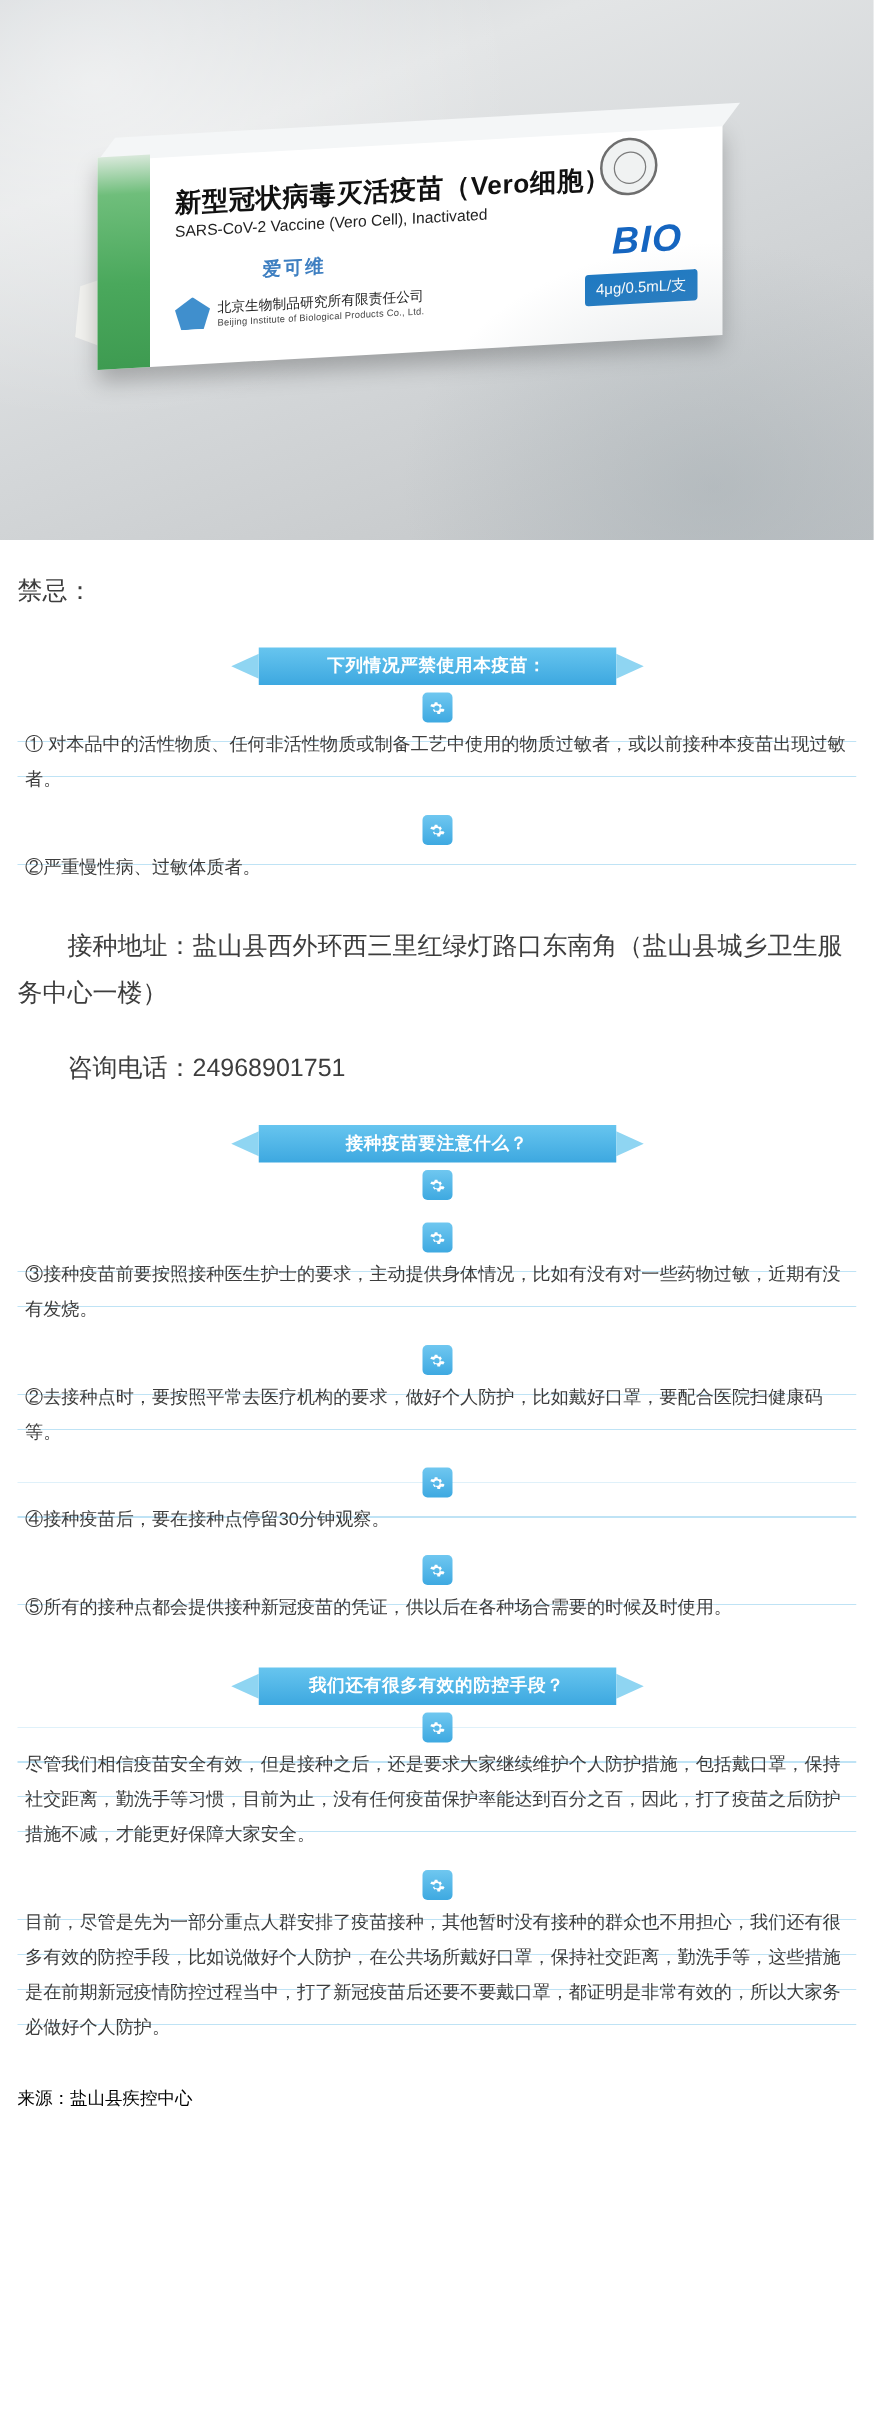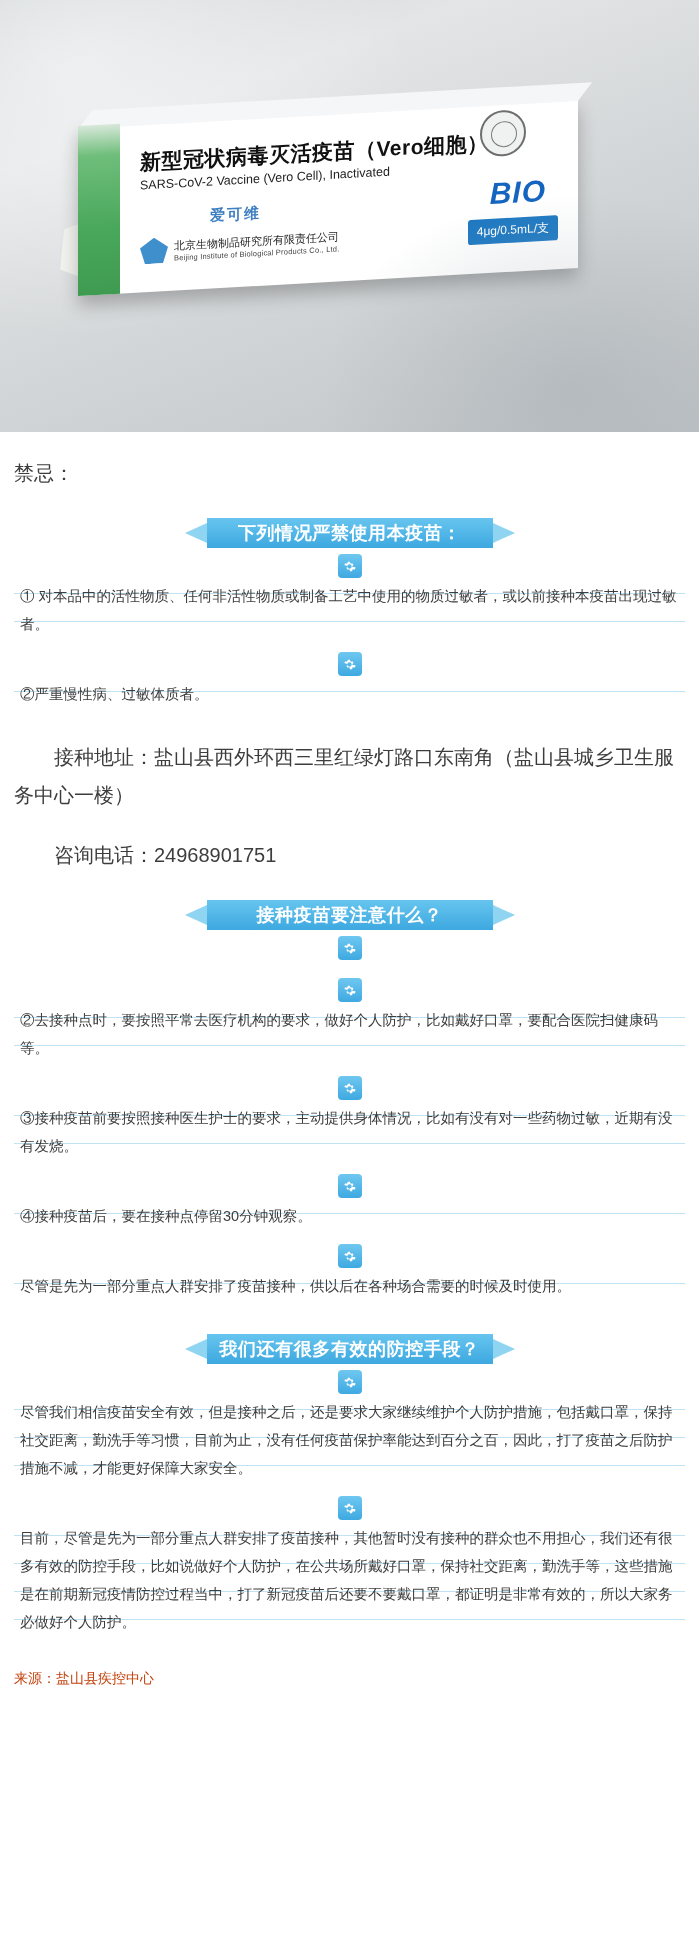--- a/index.html
+++ b/index.html
@@ -180,21 +180,21 @@
     margin: 26px auto 2px auto;
     width: 330px;
     height: 30px;
   }
   .ribbon-bar {
     position: absolute;
     left: 22px; right: 22px; top: 0;
     height: 30px;
     background: linear-gradient(180deg, #67c5ef 0%, #3da8e0 100%);
     color: #ffffff;
-    font-size: 18px;
+    font-size: 14px;
     font-weight: bold;
     display: flex;
     align-items: center;
     justify-content: center;
     letter-spacing: 0.6px;
   }
   .ribbon-bar:before, .ribbon-bar:after {
     content: "";
     position: absolute;
     top: 5px;
@@ -240,21 +240,21 @@
     border-radius: 4px;
     background: linear-gradient(180deg, #6fc7f0 0%, #3ea9e1 100%);
     display: flex;
     align-items: center;
     justify-content: center;
   }
   .gear svg { display:block; }
 
   .source {
     font-size: 14px;
-    color: #c2410c;
+    color: #000000;
     margin: 26px 0 14px 0;
   }
 </style>
 </head>
 <body>
 
 <div class="page">
 
   <div class="photo-wrap">
     <div class="tissue"></div>
@@ -318,48 +318,48 @@
           </svg>
       </span>
     </div>
 
     <div class="lined">
       <span class="gear">
         <svg width="13" height="13" viewBox="0 0 24 24" fill="#ffffff">
             <path d="M12 8a4 4 0 1 0 0 8 4 4 0 0 0 0-8zm9.4 4.9 2 1.5-2 3.5-2.4-.8a7.6 7.6 0 0 1-1.8 1l-.4 2.5h-4l-.4-2.5a7.6 7.6 0 0 1-1.8-1l-2.4.8-2-3.5 2-1.5a7.8 7.8 0 0 1 0-2L2.2 9.4l2-3.5 2.4.8a7.6 7.6 0 0 1 1.8-1L8.8 3.2h4l.4 2.5c.7.25 1.3.6 1.8 1l2.4-.8 2 3.5-2 1.5c.1.65.1 1.35 0 2z"></path>
           </svg>
       </span>
+      <p>③接种疫苗前要按照接种医生护士的要求，主动提供身体情况，比如有没有对一些药物过敏，近期有没有发烧。</p>
+    </div>
+
+    <div class="lined">
+      <span class="gear">
+        <svg width="13" height="13" viewBox="0 0 24 24" fill="#ffffff">
+            <path d="M12 8a4 4 0 1 0 0 8 4 4 0 0 0 0-8zm9.4 4.9 2 1.5-2 3.5-2.4-.8a7.6 7.6 0 0 1-1.8 1l-.4 2.5h-4l-.4-2.5a7.6 7.6 0 0 1-1.8-1l-2.4.8-2-3.5 2-1.5a7.8 7.8 0 0 1 0-2L2.2 9.4l2-3.5 2.4.8a7.6 7.6 0 0 1 1.8-1L8.8 3.2h4l.4 2.5c.7.25 1.3.6 1.8 1l2.4-.8 2 3.5-2 1.5c.1.65.1 1.35 0 2z"></path>
+          </svg>
+      </span>
       <p>②去接种点时，要按照平常去医疗机构的要求，做好个人防护，比如戴好口罩，要配合医院扫健康码等。</p>
     </div>
 
     <div class="lined">
       <span class="gear">
         <svg width="13" height="13" viewBox="0 0 24 24" fill="#ffffff">
             <path d="M12 8a4 4 0 1 0 0 8 4 4 0 0 0 0-8zm9.4 4.9 2 1.5-2 3.5-2.4-.8a7.6 7.6 0 0 1-1.8 1l-.4 2.5h-4l-.4-2.5a7.6 7.6 0 0 1-1.8-1l-2.4.8-2-3.5 2-1.5a7.8 7.8 0 0 1 0-2L2.2 9.4l2-3.5 2.4.8a7.6 7.6 0 0 1 1.8-1L8.8 3.2h4l.4 2.5c.7.25 1.3.6 1.8 1l2.4-.8 2 3.5-2 1.5c.1.65.1 1.35 0 2z"></path>
           </svg>
       </span>
-      <p>③接种疫苗前要按照接种医生护士的要求，主动提供身体情况，比如有没有对一些药物过敏，近期有没有发烧。</p>
-    </div>
-
-    <div class="lined">
-      <span class="gear">
-        <svg width="13" height="13" viewBox="0 0 24 24" fill="#ffffff">
-            <path d="M12 8a4 4 0 1 0 0 8 4 4 0 0 0 0-8zm9.4 4.9 2 1.5-2 3.5-2.4-.8a7.6 7.6 0 0 1-1.8 1l-.4 2.5h-4l-.4-2.5a7.6 7.6 0 0 1-1.8-1l-2.4.8-2-3.5 2-1.5a7.8 7.8 0 0 1 0-2L2.2 9.4l2-3.5 2.4.8a7.6 7.6 0 0 1 1.8-1L8.8 3.2h4l.4 2.5c.7.25 1.3.6 1.8 1l2.4-.8 2 3.5-2 1.5c.1.65.1 1.35 0 2z"></path>
-          </svg>
-      </span>
       <p>④接种疫苗后，要在接种点停留30分钟观察。</p>
     </div>
 
     <div class="lined">
       <span class="gear">
         <svg width="13" height="13" viewBox="0 0 24 24" fill="#ffffff">
             <path d="M12 8a4 4 0 1 0 0 8 4 4 0 0 0 0-8zm9.4 4.9 2 1.5-2 3.5-2.4-.8a7.6 7.6 0 0 1-1.8 1l-.4 2.5h-4l-.4-2.5a7.6 7.6 0 0 1-1.8-1l-2.4.8-2-3.5 2-1.5a7.8 7.8 0 0 1 0-2L2.2 9.4l2-3.5 2.4.8a7.6 7.6 0 0 1 1.8-1L8.8 3.2h4l.4 2.5c.7.25 1.3.6 1.8 1l2.4-.8 2 3.5-2 1.5c.1.65.1 1.35 0 2z"></path>
           </svg>
       </span>
-      <p>尽管是先为一部分重点人群安排了疫苗接种，供以后在各种场合需要的时候及时使用。</p>
+      <p>⑤所有的接种点都会提供接种新冠疫苗的凭证，供以后在各种场合需要的时候及时使用。</p>
     </div>
 
     <div class="ribbon">
       <div class="ribbon-bar">我们还有很多有效的防控手段？</div>
     </div>
 
     <div class="lined">
       <span class="gear">
         <svg width="13" height="13" viewBox="0 0 24 24" fill="#ffffff">
             <path d="M12 8a4 4 0 1 0 0 8 4 4 0 0 0 0-8zm9.4 4.9 2 1.5-2 3.5-2.4-.8a7.6 7.6 0 0 1-1.8 1l-.4 2.5h-4l-.4-2.5a7.6 7.6 0 0 1-1.8-1l-2.4.8-2-3.5 2-1.5a7.8 7.8 0 0 1 0-2L2.2 9.4l2-3.5 2.4.8a7.6 7.6 0 0 1 1.8-1L8.8 3.2h4l.4 2.5c.7.25 1.3.6 1.8 1l2.4-.8 2 3.5-2 1.5c.1.65.1 1.35 0 2z"></path>

